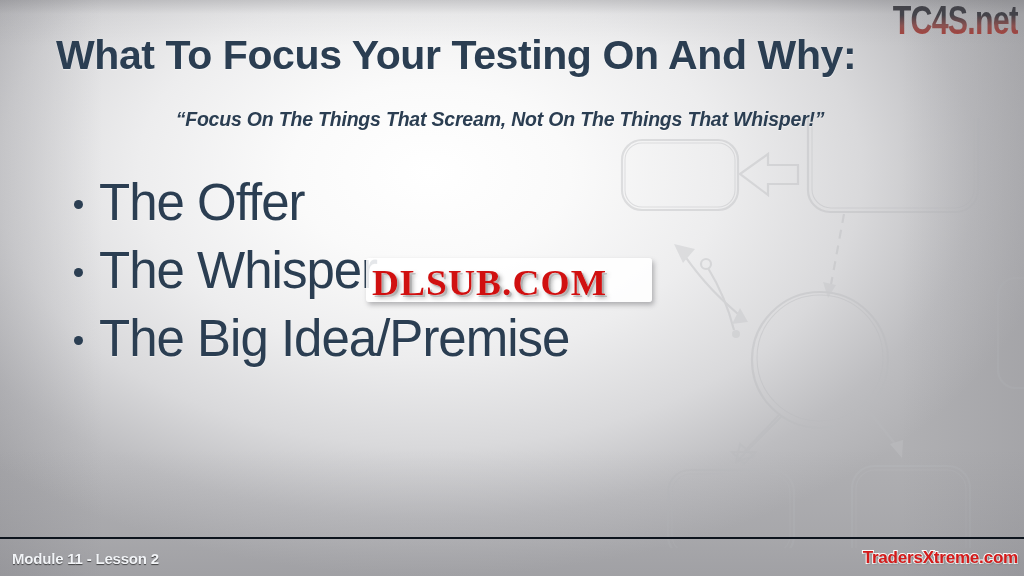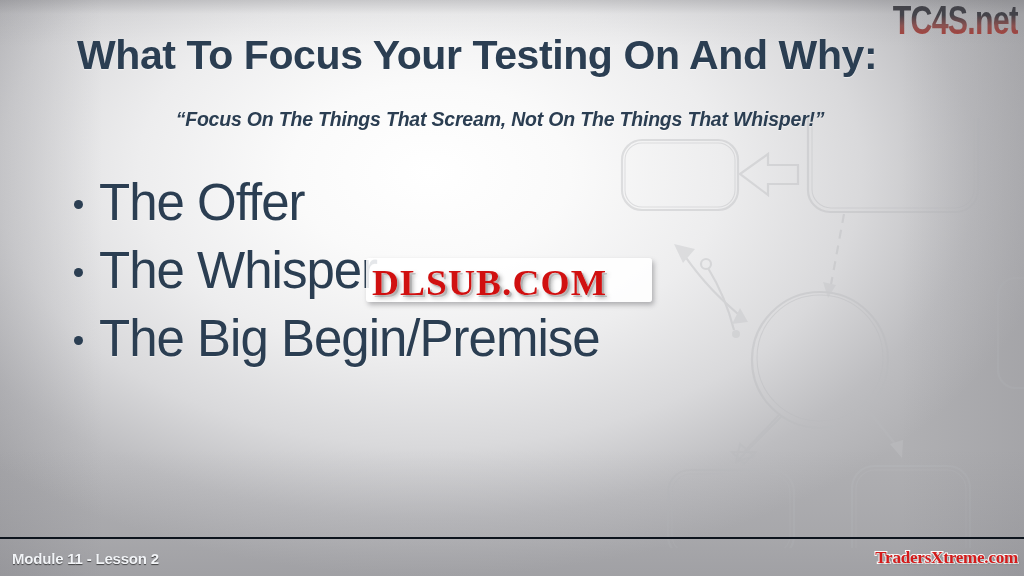--- a/index.html
+++ b/index.html
@@ -40,21 +40,20 @@
   
   .title {
     position:absolute;
     left:56px; top:32px;
     font-size:41px;
     font-weight:bold;
     letter-spacing:-0.4px;
     color:#2b3e52;
     white-space:nowrap;
     text-shadow:0 1px 1px rgba(255,255,255,0.55);
-    margin-left:21px;
   }
   .subtitle {
     position:absolute;
     left:0; right:0; top:108px;
     text-align:center;
     font-size:19.5px;
     font-weight:bold;
     font-style:italic;
     letter-spacing:-0.2px;
     color:#2b3e52;
@@ -180,21 +179,21 @@
     font-weight:bold;
     letter-spacing:0.5px;
     color:#f4f6f9;
     text-shadow:0 1px 2px rgba(0,0,0,0.55);
     white-space:nowrap;
   }
   .wm-traders {
     position:absolute;
     right:6px; top:50%;
     transform:translateY(-48%);
-    font-family:Liberation Serif, serif;
+    font-family:Liberation Sans, sans-serif;
     font-size:17px;
     font-weight:bold;
     color:#d41a1a;
     letter-spacing:-0.2px;
     white-space:nowrap;
     -webkit-text-stroke:2px #ffffff;
     paint-order:stroke fill;
     text-shadow:1px 1px 2px rgba(0,0,0,0.35);
   }
 </style>
@@ -254,21 +253,21 @@
     <div class="bullet-row">
       <span class="bullet-dot"></span>
       <span class="bullet-text">The Offer</span>
     </div>
     <div class="bullet-row">
       <span class="bullet-dot"></span>
       <span class="bullet-text">The Whisper</span>
     </div>
     <div class="bullet-row">
       <span class="bullet-dot"></span>
-      <span class="bullet-text">The Big Begin/Premise</span>
+      <span class="bullet-text">The Big Idea/Premise</span>
     </div>
   </div>
 
   <div class="wm-dlsub-plate"></div>
   <div class="wm-dlsub">DLSUB.COM</div>
 
 
   <div class="wm-tc4s">TC4S.net</div>
 
   <div class="bottom-bar">

